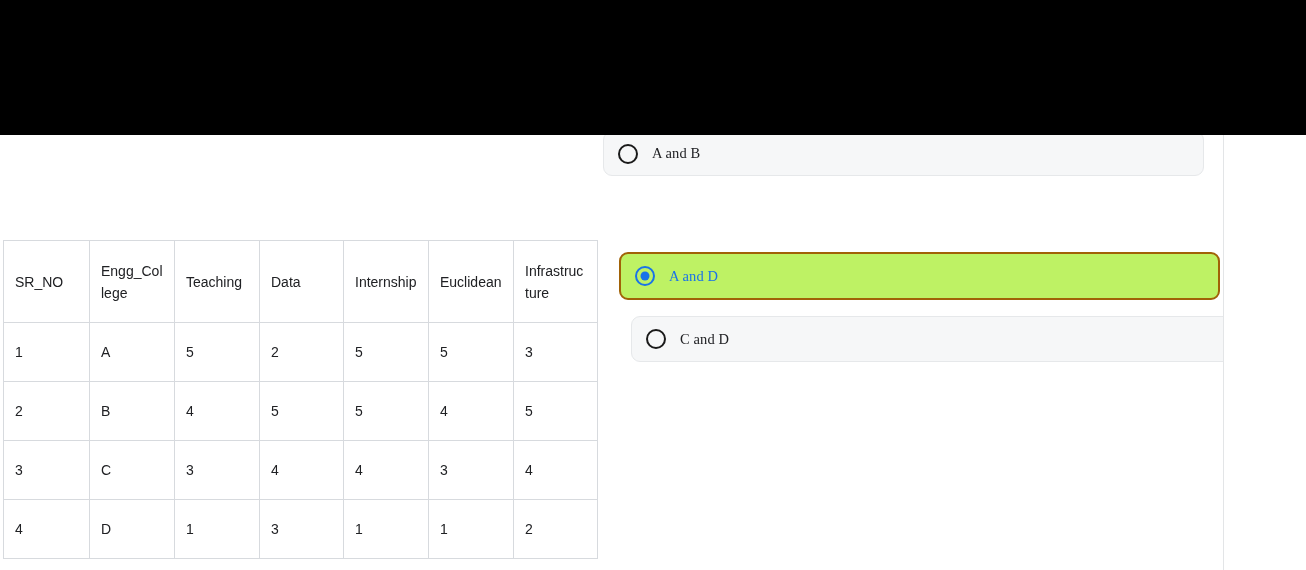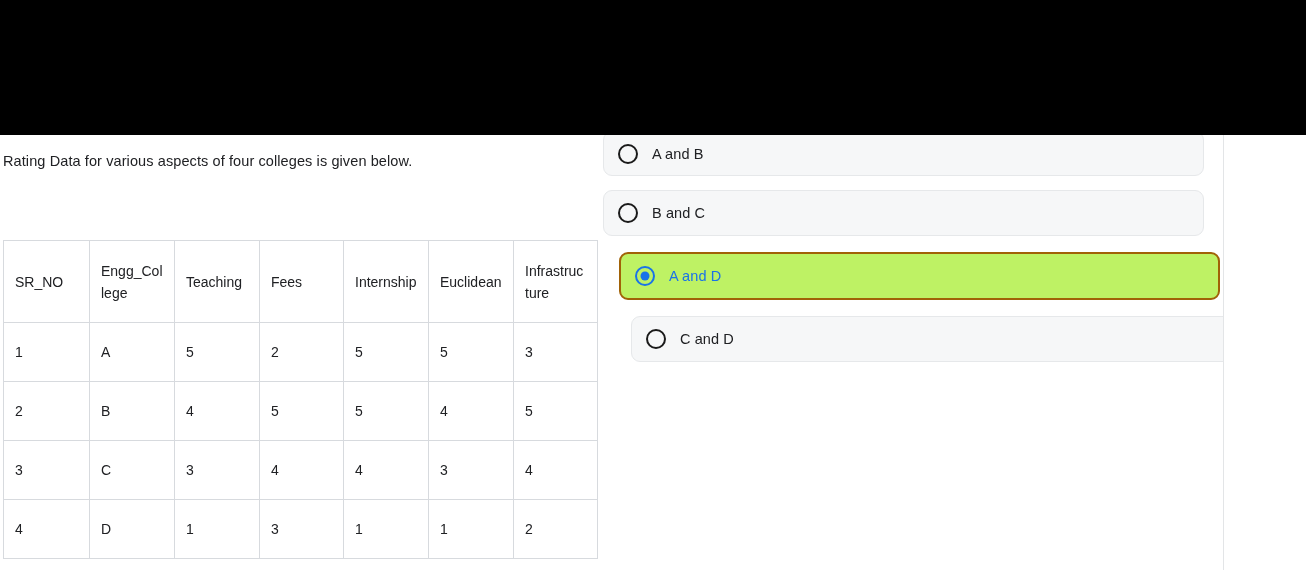--- a/index.html
+++ b/index.html
@@ -117,20 +117,21 @@
   .option-card {
     position: absolute;
     left: 0;
     width: 601px;
     background: #f6f7f8;
     border: 1px solid #e6e8ea;
     border-radius: 9px;
     display: flex;
     align-items: center;
     padding-left: 14px;
+    font-family: Liberation Serif, serif;
   }
   .option-card.opt-0 { top: 131px;  height: 45px; }
   .option-card.opt-1 { top: 190px;  height: 46px; }
   .option-card.opt-2 { top: 252px;  height: 48px; }
   .option-card.opt-3 { top: 316px;  height: 46px; margin-left: 28px; }
 
   .option-card.selected {
     border: 2px solid #a16207;
     background: #bef264;
     margin-left: 16px;
@@ -191,40 +192,39 @@
     z-index: 13;
   }
 </style>
 </head>
 <body>
 
 <div id="page">
 
   <div class="question-pane">
 
-    <div class="q-intro">Rating Data for various aspects of four colleges is given below.</div>
 
 
     <div class="data-table-wrap">
       <table class="data-table">
         <colgroup>
           <col class="col-1">
             <col class="col-2">
             <col class="col-3">
             <col class="col-4">
           <col class="col-5">
             <col class="col-6">
             <col class="col-7">
         </colgroup>
         <thead>
           <tr>
             <th>SR_NO</th>
             <th>Engg_College</th>
             <th>Teaching</th>
-            <th>Fees</th>
+            <th>Data</th>
             <th>Internship</th>
             <th>Euclidean</th>
             <th>Infrastructure</th>
           </tr>
         </thead>
         <tbody>
           <tr>
             <td>1</td>
             <td>A</td>
             <td>5</td>
@@ -265,24 +265,20 @@
     </div>
   </div>
 
   <div class="options-pane">
 
     <div class="option-card opt-0">
       <span class="radio"></span>
       <span class="option-label">A and B</span>
     </div>
 
-    <div class="option-card opt-1">
-      <span class="radio"></span>
-      <span class="option-label">B and C</span>
-    </div>
 
     <div class="option-card opt-2 selected">
       <span class="radio"></span>
       <span class="option-label">A and D</span>
     </div>
 
     <div class="option-card opt-3">
       <span class="radio"></span>
       <span class="option-label">C and D</span>
     </div>

